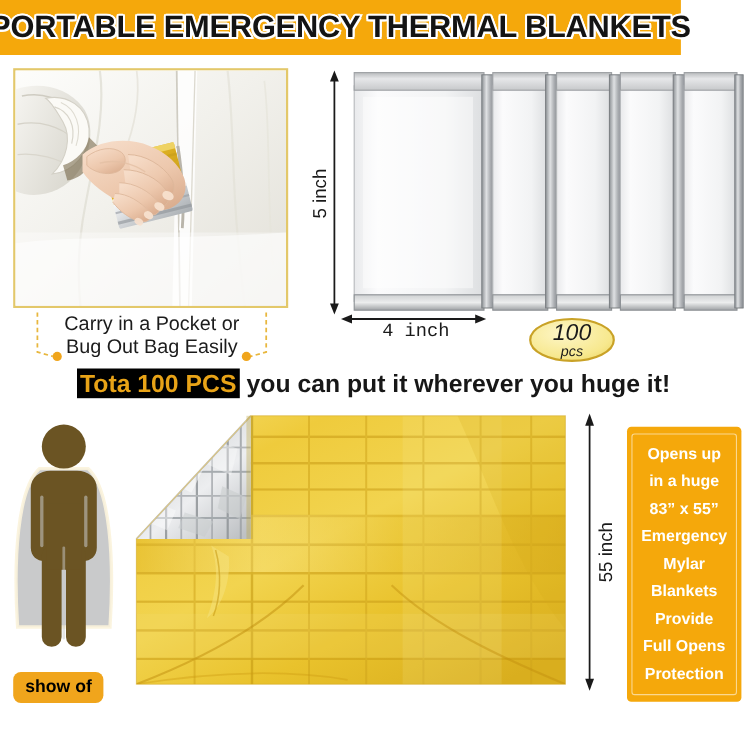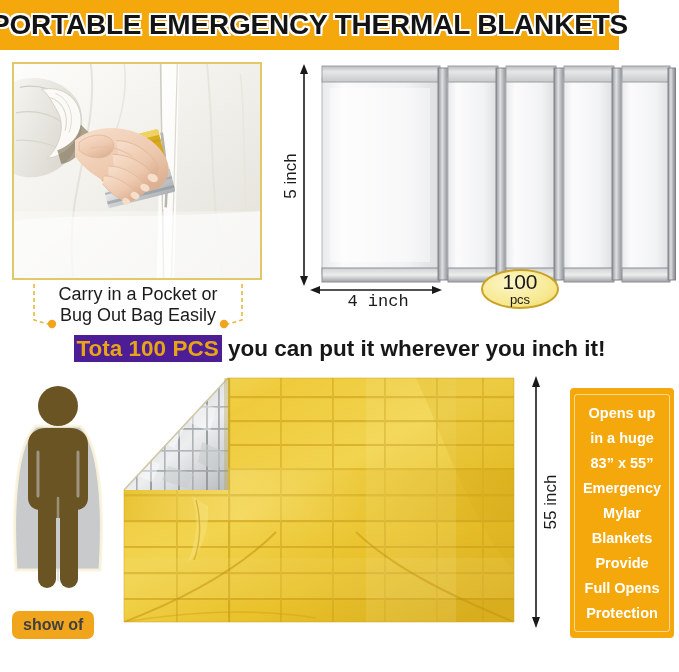--- a/index.html
+++ b/index.html
@@ -80,55 +80,55 @@
   
   #pack-area {
     position: absolute;
     left: 278px; top: 58px;
     width: 398px; height: 240px;
   }
   #pack-svg { display: block; width: 398px; height: 240px; }
 
   #pcs-badge {
     position: absolute;
-    left: 480px; top: 268px;
-    width: 80px; height: 42px;
+    left: 480px; top: 288px;
+    width: 80px; height: 42px; font-style: italic;
   }
   .badge-svg { display:block; width: 80px; height: 42px; }
 
   
   #tagline {
     position: absolute;
     left: 0; top: 336px;
     width: 679px;
     text-align: center;
     font-size: 22.5px;
     font-weight: bold;
     white-space: nowrap;
   }
   #tagline-highlight {
     color: #E8A317;
-    background: #4c1d95;
+    background: #000000;
     padding: 1px 3px;
   }
   #tagline-rest { color: #171717; }
 
   
   #figure-area {
     position: absolute;
     left: 6px; top: 378px;
     width: 104px; height: 230px;
   }
   #figure-svg { display: block; width: 104px; height: 230px; }
 
   #show-of-label {
     position: absolute;
     left: 12px; top: 611px;
     background: #F0A51C;
-    color: #404040;
+    color: #000000;
     border-radius: 7px;
     font-size: 16px;
     font-weight: bold;
     padding: 4px 11px 5px 11px;
     line-height: 19px;
     text-align: center;
   }
 
   
   #blanket-area {
@@ -394,21 +394,21 @@
         </radialGradient>
       </defs>
       <ellipse cx="40" cy="21" rx="38" ry="19" fill="url(#badgeG)" stroke="#C9A227" stroke-width="2"></ellipse>
       <text id="badge-count" x="40" y="21" text-anchor="middle" font-family="Liberation Sans, sans-serif" font-size="21" font-weight="normal" fill="#1a1a1a">100</text>
       <text id="badge-unit" x="40" y="36" text-anchor="middle" font-family="Liberation Sans, sans-serif" font-size="13" fill="#1a1a1a">pcs</text>
     </svg>
   </div>
 
   <div id="tagline">
     <span id="tagline-highlight">Tota 100 PCS</span>
-    <span id="tagline-rest">you can put it wherever you inch it!</span>
+    <span id="tagline-rest">you can put it wherever you huge it!</span>
   </div>
 
   <div id="figure-area">
     <svg id="figure-svg" viewBox="0 0 104 230">
 
       <path d="M30 48 C10 66 6 130 10 192 L94 192 C98 130 94 66 74 48 Z" fill="#C9CACB"></path>
       <path d="M30 48 C10 66 6 130 10 192 L94 192 C98 130 94 66 74 48 Z" fill="none" stroke="#FBF3DC" stroke-width="3" opacity="0.9"></path>
 
       <circle cx="52" cy="28" r="20" fill="#6B5423"></circle>
 

